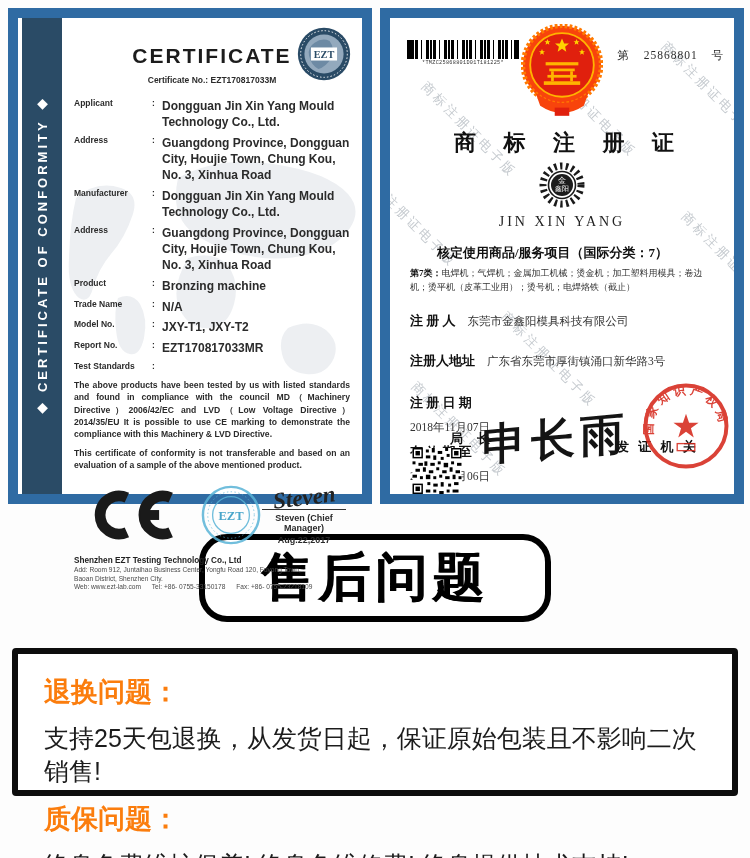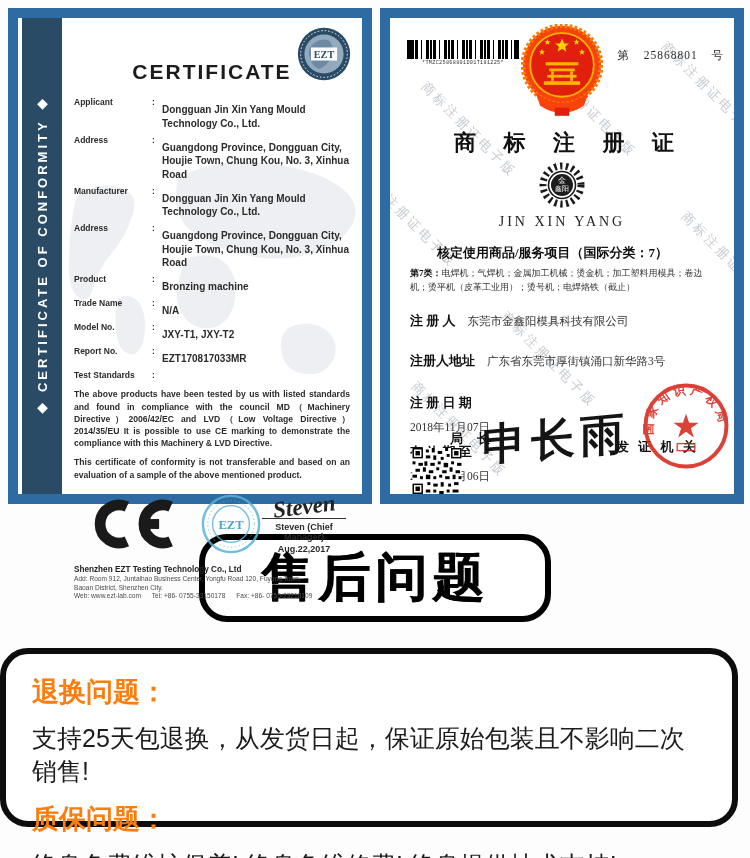--- a/index.html
+++ b/index.html
@@ -7,27 +7,27 @@
   .stage { position:relative; width:750px; height:858px; background:#fdfdfd; overflow:hidden; }
 
   
   .cert { position:absolute; background:#ffffff; border:10px solid #2f6ba3; }
   .cert-left { left:8px; top:8px; width:364px; height:496px; }
   .ce-strip { position:absolute; left:4px; top:0; bottom:0; width:40px; background:#2a4b66; display:flex; align-items:center; justify-content:center; z-index:2; }
   .ce-strip span { writing-mode:vertical-rl; transform:rotate(180deg); color:#ffffff; font-weight:bold; font-size:13px; letter-spacing:3px; white-space:nowrap; }
   .ce-content { position:absolute; left:48px; top:0; right:0; bottom:0; padding:6px 12px 4px 8px; z-index:1; }
   .map-wm { position:absolute; left:40px; top:120px; width:310px; height:300px; z-index:0; opacity:.75; }
   .ezt-badge { position:absolute; top:8px; right:10px; width:56px; height:56px; }
-  .ce-title { margin-top:36px; text-align:center; font-size:21px; font-weight:bold; letter-spacing:2px; color:#1c1c1c; }
+  .ce-title { margin-top:20px; text-align:center; font-size:21px; font-weight:bold; letter-spacing:2px; color:#1c1c1c; }
   .ce-no { margin-top:7px; text-align:center; font-size:8.5px; font-weight:bold; color:#2b2b2b; }
   .ce-fields { margin-top:13px; position:relative; }
   .frow { display:flex; margin-bottom:4.5px; }
   .frow .lab { width:78px; flex:none; font-size:8.5px; font-weight:bold; color:#2b2b2b; line-height:1.35; }
   .frow .sep { width:10px; flex:none; font-size:8.5px; font-weight:bold; color:#2b2b2b; }
-  .frow .val { flex:1; font-size:10px; font-weight:bold; color:#2b2b2b; line-height:1.35;margin-top:6px; }
+  .frow .val { flex:1; font-size:12px; font-weight:bold; color:#2b2b2b; line-height:1.35; }
   .pre { white-space:pre-line; }
   .ce-para { margin-top:7px; font-size:8.6px; font-weight:bold; color:#2b2b2b; line-height:1.42; text-align:justify; }
   .sign-row { margin-top:12px; display:flex; align-items:center; position:relative; }
   .ce-mark { margin-left:14px; flex:none; }
   .ezt-stamp { margin-left:26px; flex:none; }
   .sig-block { margin-left:auto; margin-right:4px; width:152px; text-align:center; }
   .sig-script { font-family:"Liberation Serif", serif; font-style:italic; font-weight:bold; font-size:23px; color:#222; transform:rotate(-7deg); display:inline-block; margin-bottom:-3px; }
   .sig-rule { border-bottom:1.6px solid #333; margin-top:0px; }
   .sig-name { margin-top:3px; font-size:9px; font-weight:bold; color:#2b2b2b; }
   .sig-date { margin-top:2px; font-size:9px; font-weight:bold; color:#2b2b2b; }
@@ -60,21 +60,21 @@
   .qr { left:22px; top:430px; }
   .tm-sign { left:92px; top:392px; font-size:44px; font-weight:bold; color:#141414; transform:rotate(-5deg) skewX(-5deg); letter-spacing:5px; }
   .issuer { left:226px; top:420px; font-size:13px; font-weight:bold; color:#111; letter-spacing:3px; }
   .seal { right:4px; top:364px; }
 
   
   .banner { position:absolute; left:50%; transform:translateX(-50%); top:534px; width:352px; height:88px; background:#fff; border:6px solid #000; border-radius:28px; display:flex; align-items:center; justify-content:center; }
   .banner span { font-size:52px; font-weight:900; color:#000; letter-spacing:5px; text-shadow:1px 0 #000; }
 
   
-  .after-box { position:absolute; left:0; right:12px; top:648px; height:179px; background:#fff; border:6px solid #0d0d0d; border-radius:28px; padding:20px 26px 0 26px; }
+  .after-box { position:absolute; left:12px; right:12px; top:648px; height:148px; background:#fff; border:6px solid #0d0d0d; border-radius:4px; padding:20px 26px 0 26px; }
   .q-title { font-size:27px; font-weight:bold; color:#fb7d0d; margin-bottom:12px; }
   .q-body { font-size:25px; color:#1c1c1c; margin-bottom:13px; letter-spacing:0px; }
 </style>
 </head>
 <body>
 
 <div class="stage">
 
   <div class="cert cert-left">
     <div class="ce-strip">
@@ -96,20 +96,21 @@
       <svg class="ezt-badge" viewBox="0 0 60 60">
         <circle cx="30" cy="30" r="28" fill="#2a4b66"></circle>
         <circle cx="30" cy="30" r="25" fill="none" stroke="#ffffff" stroke-width="1" stroke-dasharray="1.6 2.2"></circle>
         <circle cx="30" cy="30" r="21" fill="#93a9bd"></circle>
         <path d="M20 18 q8 -6 16 -2 q6 8 2 18 q-6 10 -14 12 q-8 -4 -10 -14 q-2 -9 6 -14z" fill="#6d8aa4"></path>
         <rect x="16" y="23" width="28" height="14" fill="#ffffff"></rect>
         <text x="30" y="34" text-anchor="middle" font-size="11" font-weight="bold" fill="#2a4b66" font-family="Liberation Serif, serif">EZT</text>
       </svg>
 
       <div class="ce-title">CERTIFICATE</div>
+      <div class="ce-no">Certificate No.: EZT170817033M</div>
 
       <div class="ce-fields">
         <div class="frow">
           <span class="lab">Applicant</span>
           <span class="sep">:</span>
           <span class="val">Dongguan Jin Xin Yang Mould Technology Co., Ltd.</span>
         </div>
         <div class="frow">
           <span class="lab">Address</span>
           <span class="sep">:</span>

